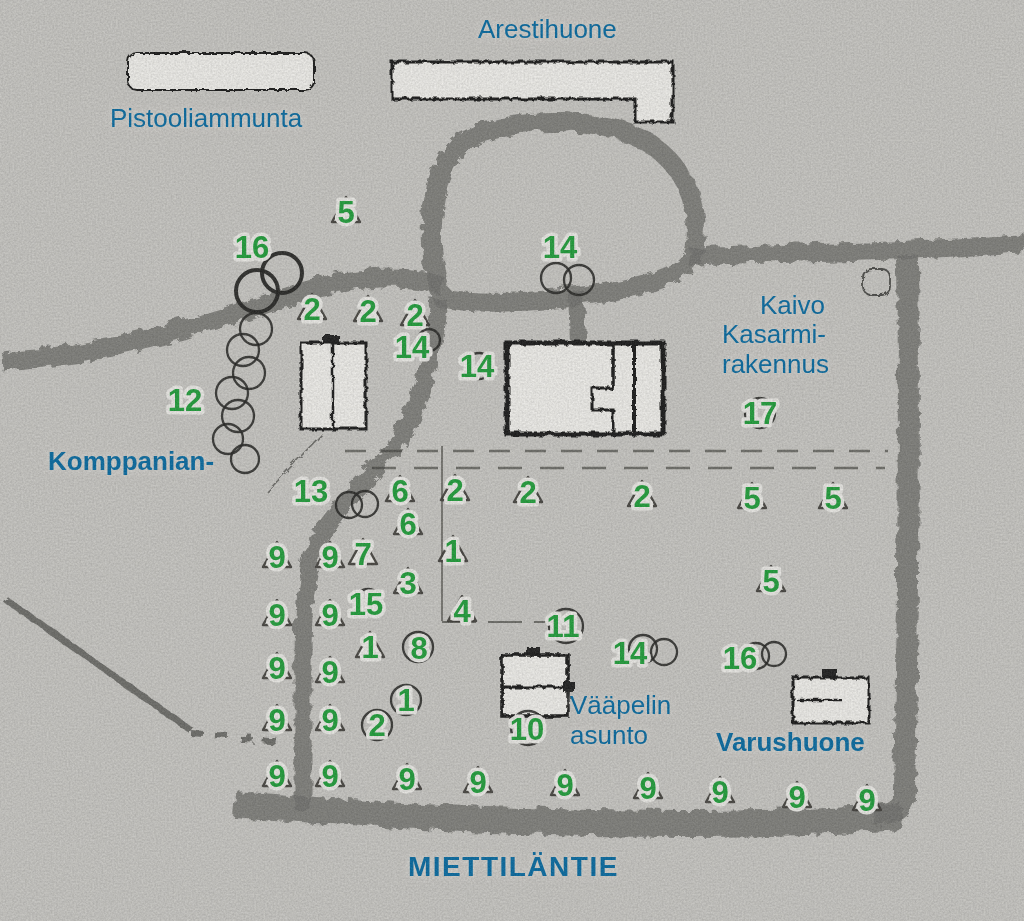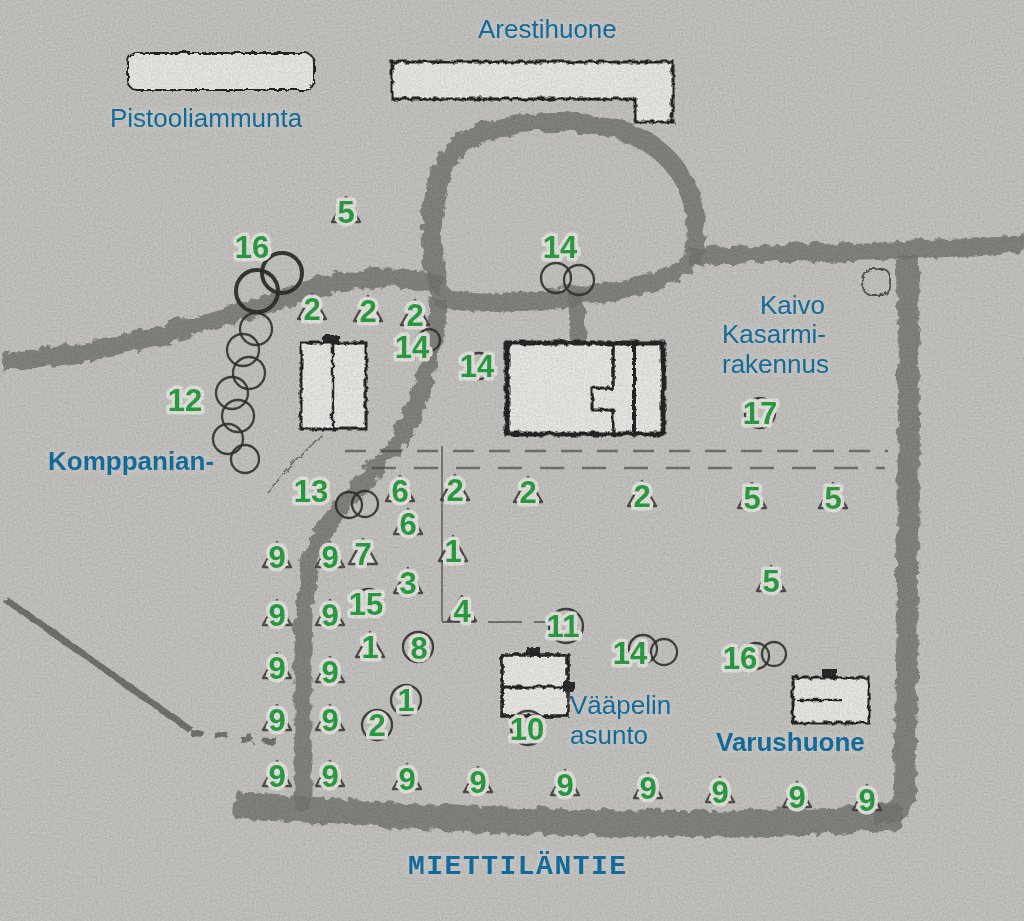--- a/index.html
+++ b/index.html
@@ -7,21 +7,21 @@
     position:relative;width:1024px;height:921px;overflow:hidden;
     background:#c9c8c4;
     font-family:"Liberation Sans", sans-serif;
   }
   #map-canvas svg{position:absolute;left:0;top:0;}
   .map-label{
     position:absolute;color:#0369a1;font-size:26px;line-height:30px;
     text-shadow:0 0 6px #d6d5d1,0 0 10px #d6d5d1;
     white-space:nowrap;
   }
-  .map-label.bold-road{font-weight:bold;font-size:28px;letter-spacing:1.5px;font-family:Liberation Mono, monospace;}
+  .map-label.bold-road{font-weight:bold;font-size:28px;letter-spacing:1.5px;}
   .sym-circle{fill:none;stroke:#21211f;stroke-width:2.3;opacity:.88;}
   .sym-circle.bold{stroke-width:4;opacity:.95;}
   .tent{fill:#f6f5f1;stroke:#3a3834;stroke-width:2.4;stroke-linejoin:round;opacity:.92;}
   .num{
     font-family:"Liberation Sans", sans-serif;font-weight:bold;font-size:31px;
     fill:#1d9e38;stroke:#edece8;stroke-width:7px;paint-order:stroke;
     stroke-linejoin:round;text-anchor:middle;
   }
   .road{fill:none;stroke:#6f6f6b;opacity:.82;}
   .thinpath{fill:none;stroke:#5c5c58;opacity:.85;}

